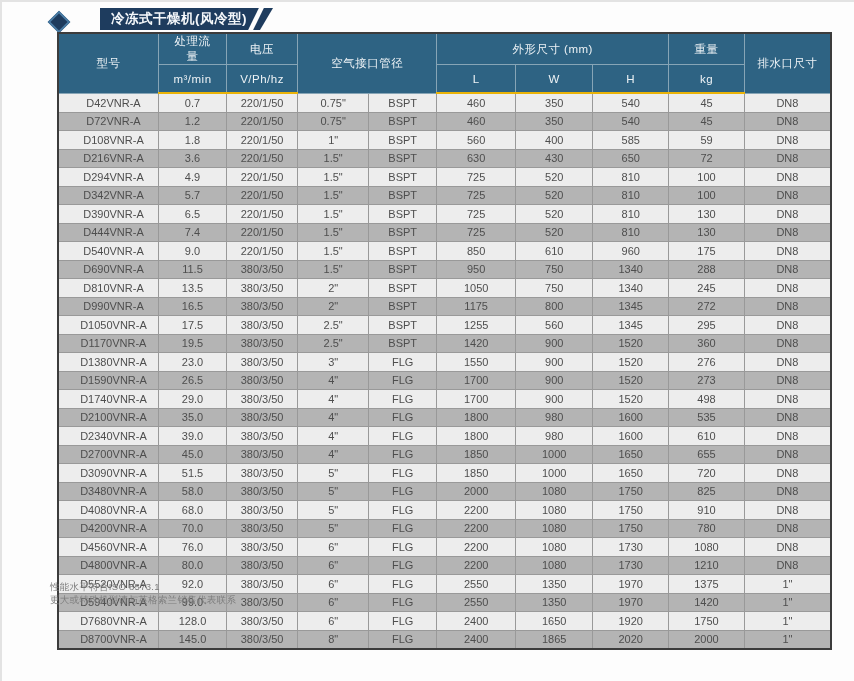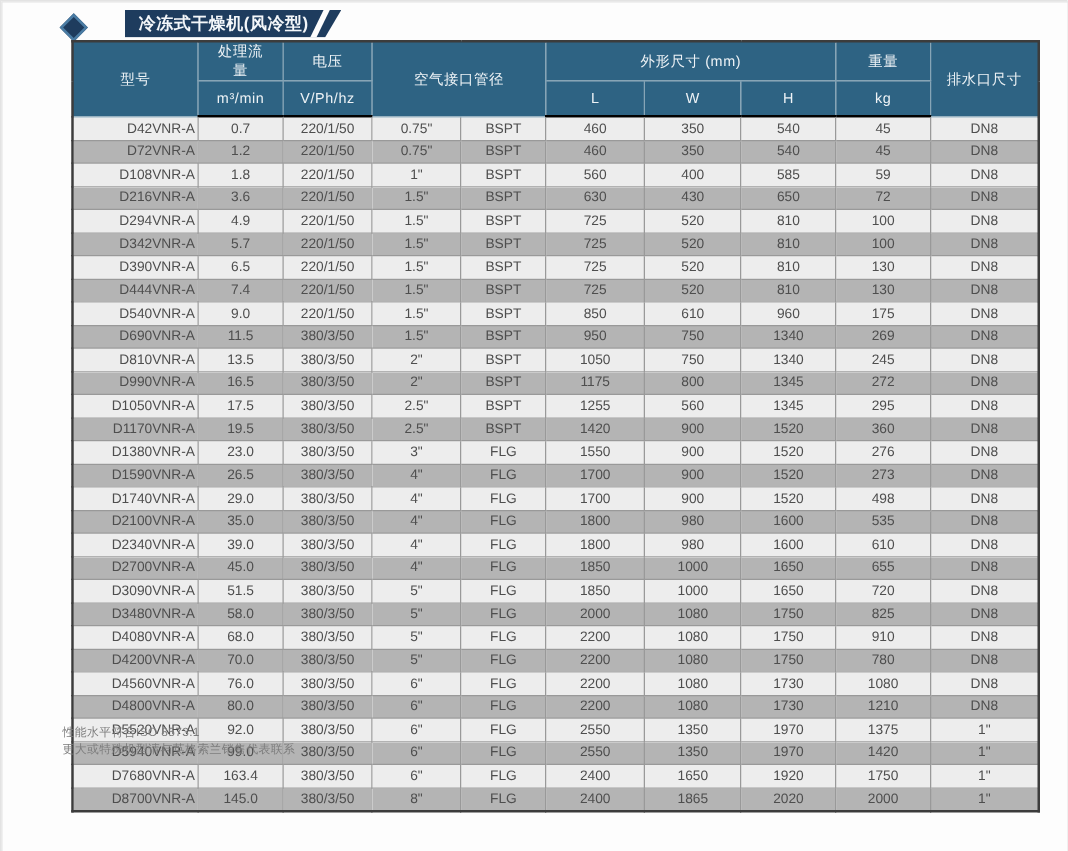--- a/index.html
+++ b/index.html
@@ -60,34 +60,34 @@
     color: #eef3f6;
     font-size: 11.5px;
     font-weight: normal;
     height: 27px;
     border: 1px solid #87a5b6;
     padding: 0 12px;
     text-align: center;
     vertical-align: middle;
     letter-spacing: 0.5px;
   }
-  .spec-table thead tr:last-child th { border-bottom: 2px solid #000000; }
+  .spec-table thead tr:last-child th { border-bottom: 2px solid #eab308; }
   .spec-table tbody td {
     font-size: 11px;
     color: #4e4e4e;
     height: 17.5px;
     padding: 0 2px;
     text-align: center;
     vertical-align: middle;
     border: 1px solid #999999;
     white-space: nowrap;
     overflow: hidden;
   }
   .spec-table tbody td.model-cell {
-    text-align: right;
+    text-align: center;
     padding-left: 12px;
   }
   .row-light td { background: #ededed; }
   .row-dark  td { background: #b4b4b4; }
   .group-sep td { border-bottom: 2px solid #474747; }
 
   
   .notes {
     position: absolute; left: 48px; top: 578px;
     font-size: 9.5px;
@@ -251,21 +251,21 @@
       </tr>
       <tr class="row-dark">
         <td class="model-cell">D690VNR-A</td>
         <td>11.5</td>
         <td>380/3/50</td>
         <td>1.5"</td>
         <td>BSPT</td>
         <td>950</td>
         <td>750</td>
         <td>1340</td>
-        <td>269</td>
+        <td>288</td>
         <td>DN8</td>
       </tr>
       <tr class="row-light">
         <td class="model-cell">D810VNR-A</td>
         <td>13.5</td>
         <td>380/3/50</td>
         <td>2"</td>
         <td>BSPT</td>
         <td>1050</td>
         <td>750</td>
@@ -472,21 +472,21 @@
         <td>6"</td>
         <td>FLG</td>
         <td>2550</td>
         <td>1350</td>
         <td>1970</td>
         <td>1420</td>
         <td>1"</td>
       </tr>
       <tr class="row-light">
         <td class="model-cell">D7680VNR-A</td>
-        <td>163.4</td>
+        <td>128.0</td>
         <td>380/3/50</td>
         <td>6"</td>
         <td>FLG</td>
         <td>2400</td>
         <td>1650</td>
         <td>1920</td>
         <td>1750</td>
         <td>1"</td>
       </tr>
       <tr class="row-dark">

